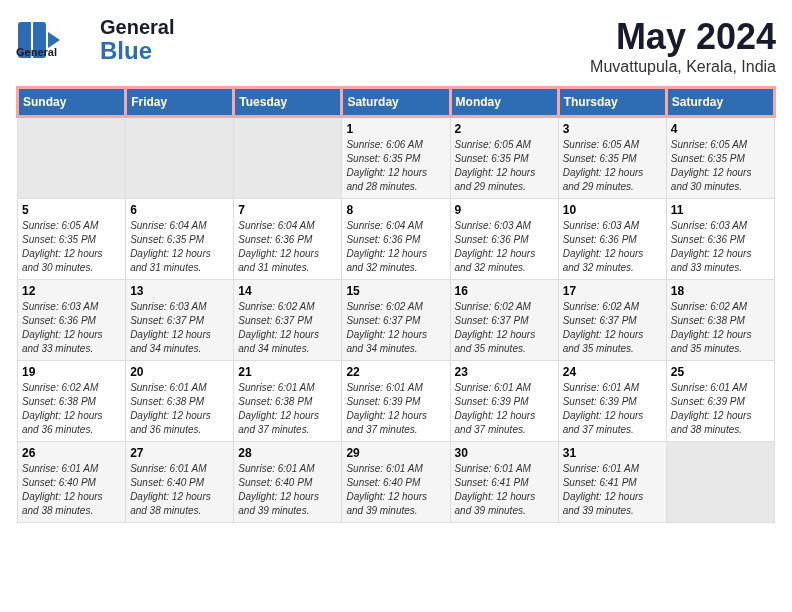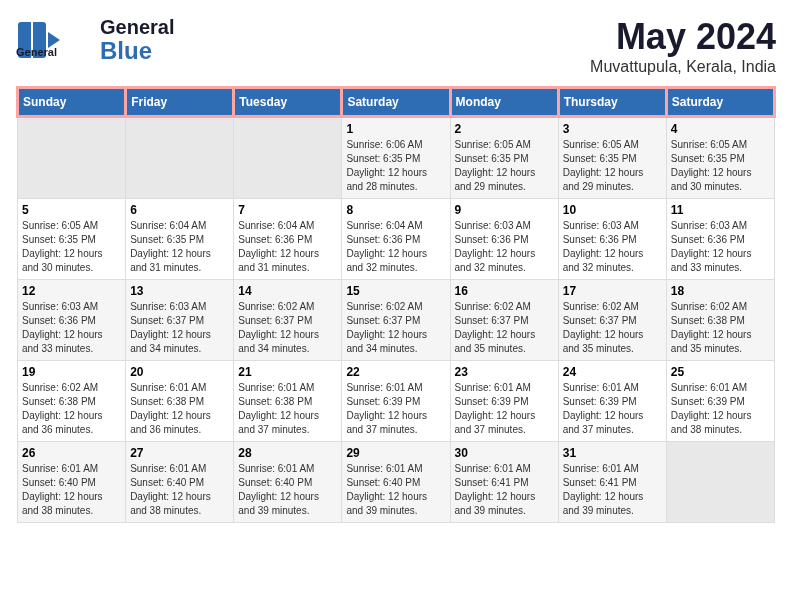--- a/index.html
+++ b/index.html
@@ -67,20 +67,21 @@
     .day-num {
       font-weight: bold;
       font-size: 12px;
       display: block;
       margin-bottom: 2px;
     }
     .day-info {
       font-size: 10px;
       color: #333;
       line-height: 1.4;
+      font-style: italic;
     }
     .empty-cell {
       background: #e8e8e8 !important;
     }
   </style>
 </head>
 <body>
 
 <div class="header">
   <div class="logo">

